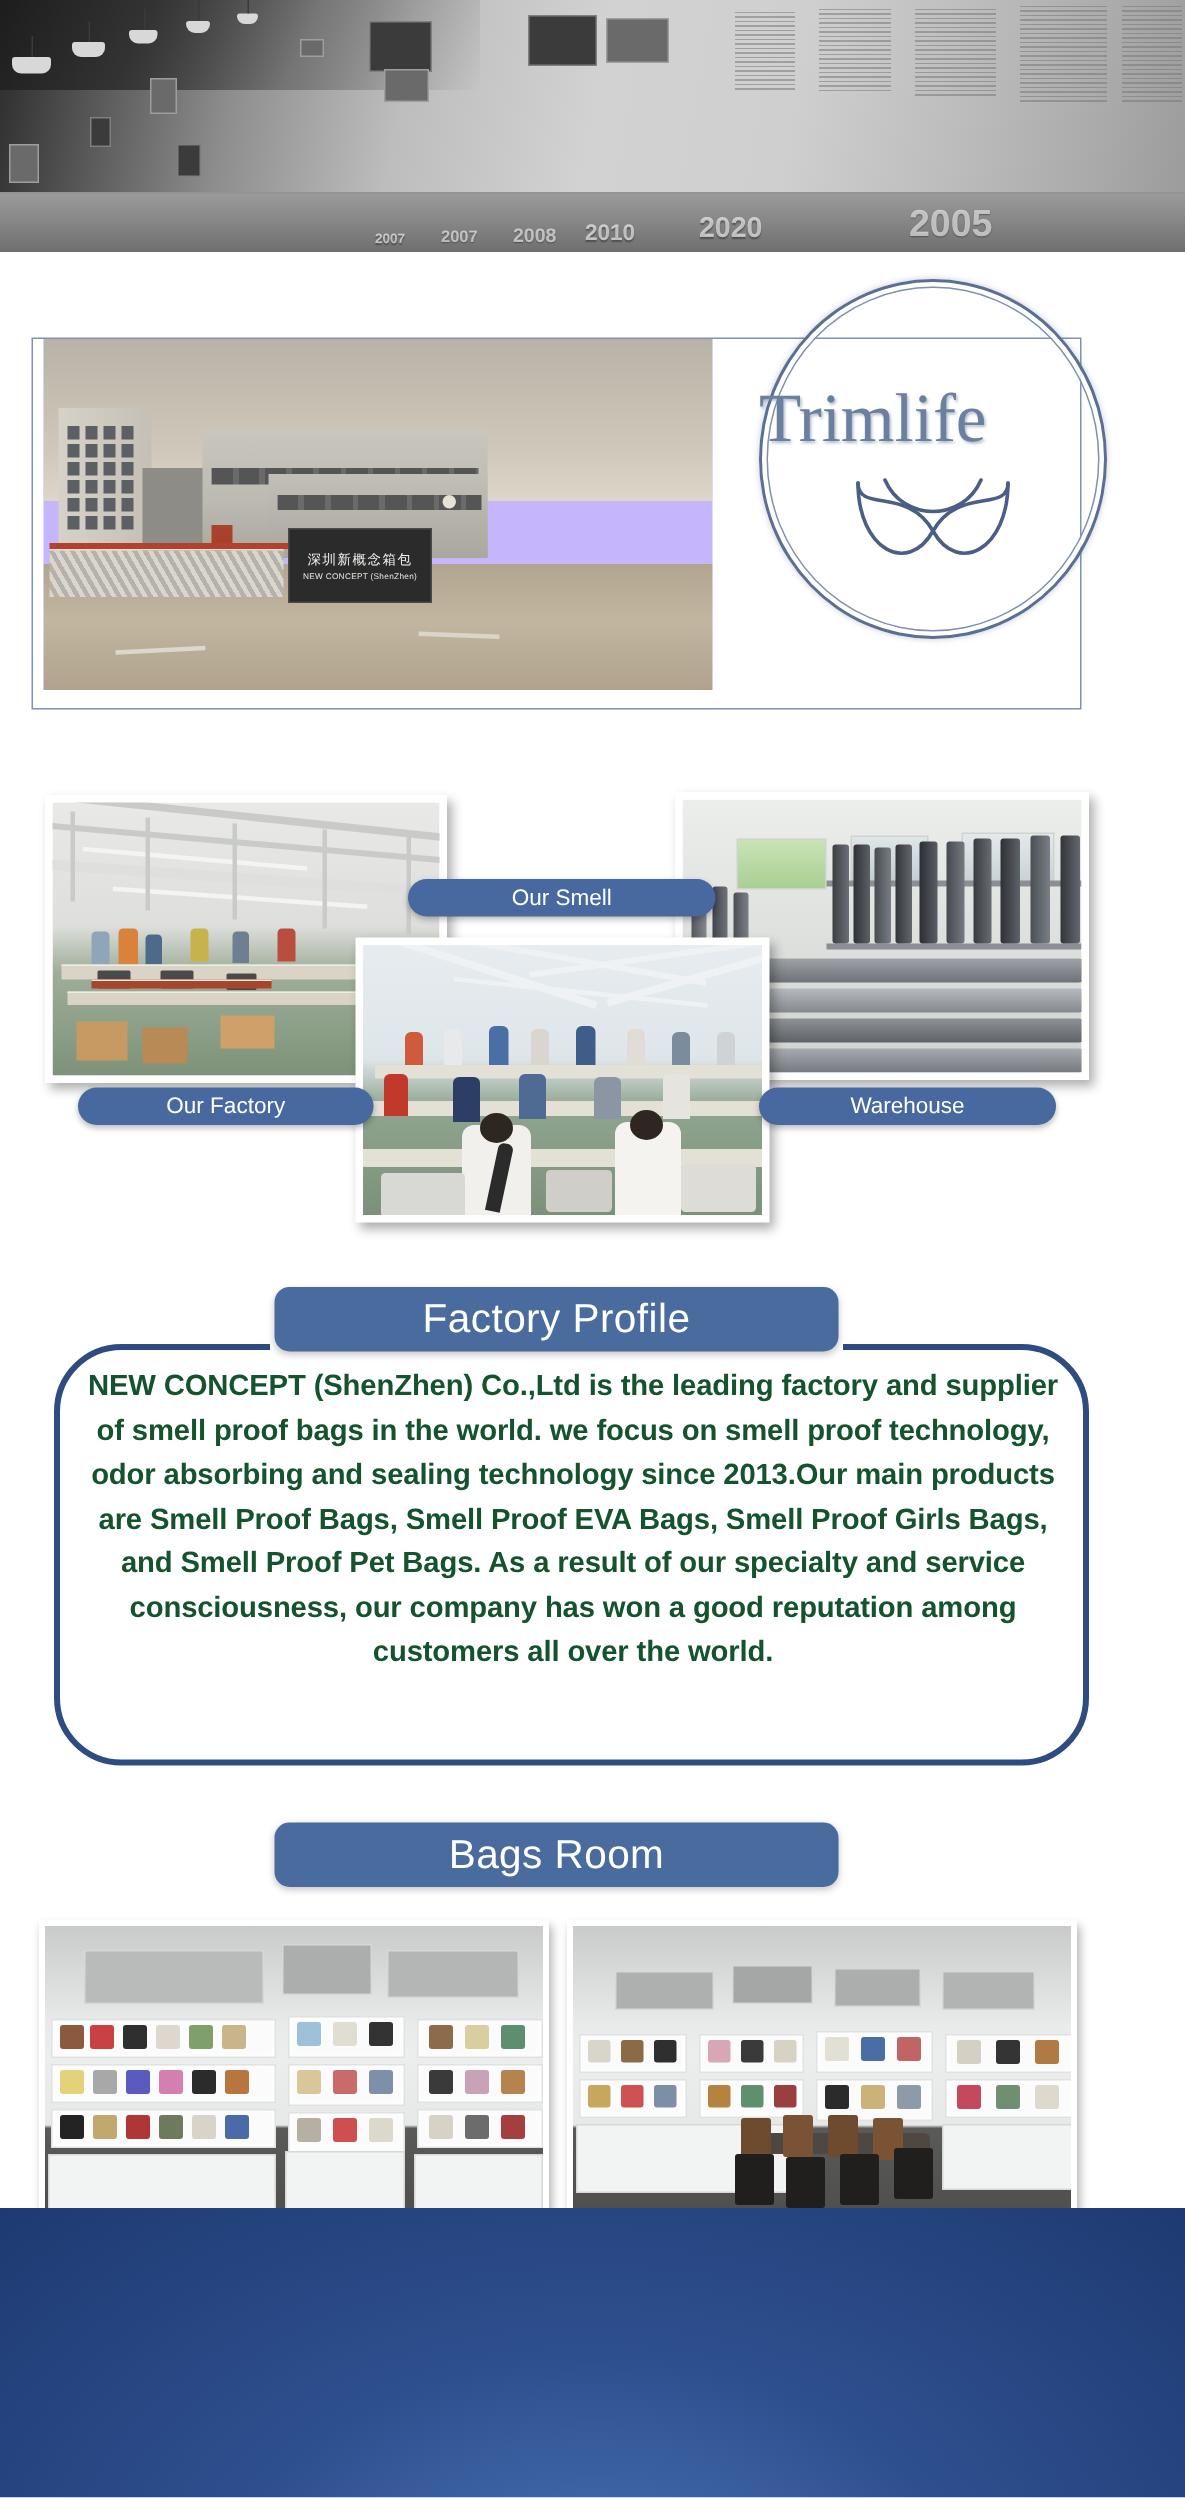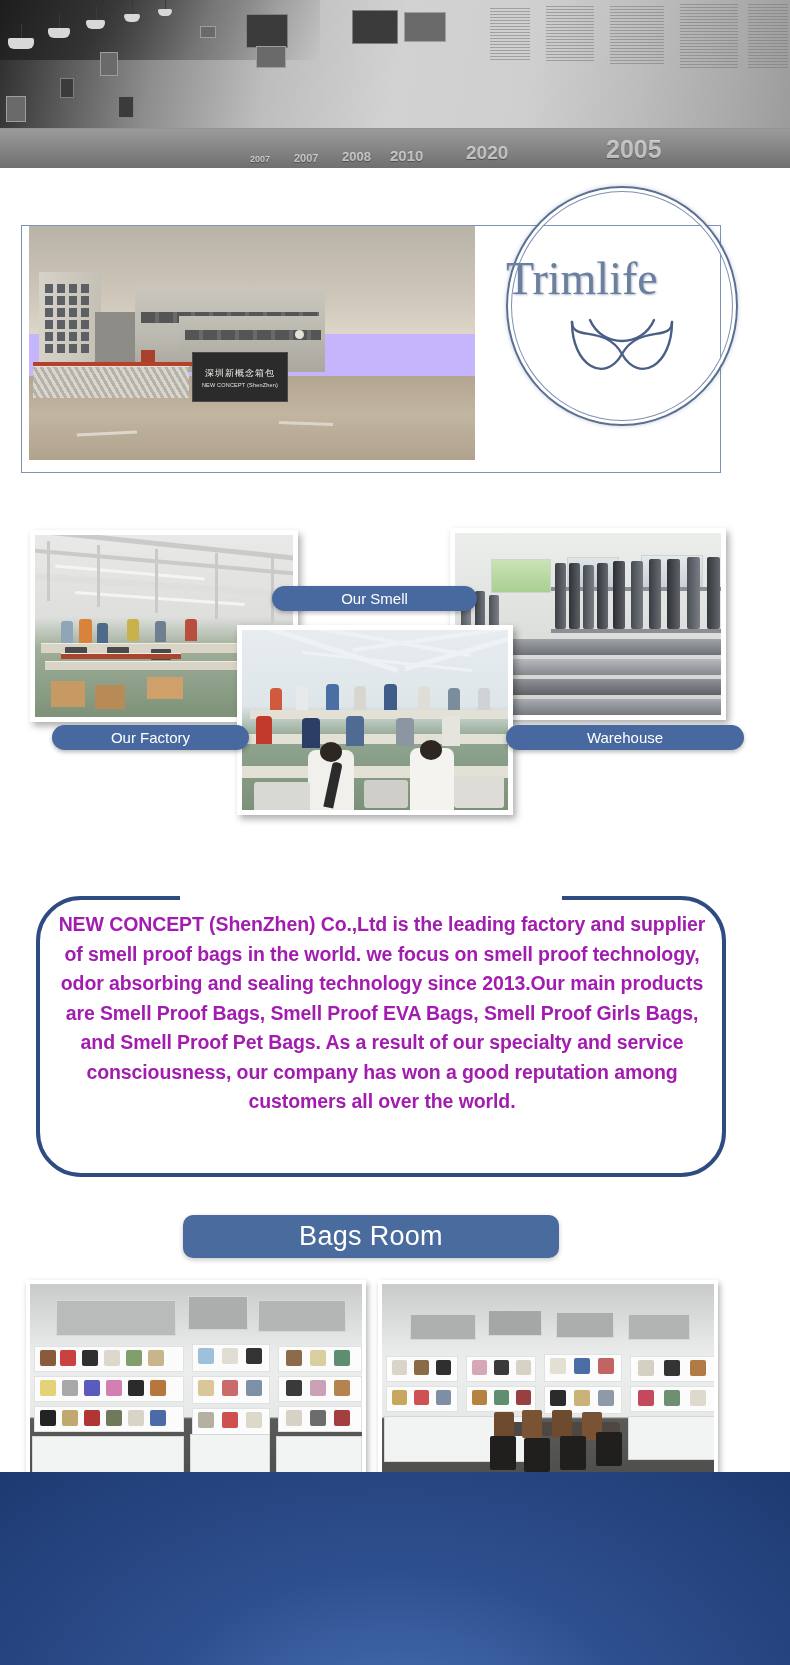--- a/index.html
+++ b/index.html
@@ -138,21 +138,21 @@
   .lbl {
     position:absolute; height:25px; border-radius:13px;
     background:#47699f;
     box-shadow: 0 2px 4px rgba(0,0,0,.28);
     color:#ffffff; font-size:15px; font-weight:500;
     display:flex; align-items:center; justify-content:center;
     white-space:nowrap;
   }
   .lbl-factory { left:52px; top:205px; width:197px; }
   .lbl-worker  { left:272px; top:66px;  width:205px; }
-  .lbl-ware    { left:506px; top:205px; width:238px; }
+  .lbl-ware    { left:506px; top:205px; width:198px; }
 
   
   .fi { position:absolute; inset:0; background:linear-gradient(to bottom,#e9e9e7 0%,#dedfdc 45%,#9fae9a 62%,#7d9278 100%); }
   .fi .ceilbeam { position:absolute; background:#c9cbc8; }
   .fi .light { position:absolute; background:#f4f5f2; }
   .fi .bench { position:absolute; background:#d9d4c6; border-top:1px solid #efece3; }
   .fi .person { position:absolute; border-radius:3px 3px 0 0; }
   .fi .box { position:absolute; background:#c79a64; }
   .fi .mach { position:absolute; background:#4a4a4a; border-radius:1px; }
 
@@ -187,21 +187,21 @@
     border-radius:45px;
     background:transparent;
   }
   
   .profile-notch {
     position:absolute; left:180px; top:888px; width:382px; height:22px; background:#ffffff;
   }
   .profile-text {
     position:absolute; left:52px; top:910px; width:660px;
     text-align:center;
-    color:#a21caf; font-size:19.5px; font-weight:bold; line-height:29.5px;
+    color:#14532d; font-size:19.5px; font-weight:bold; line-height:29.5px;
     letter-spacing:-.1px;
   }
 
   
   .sr { position:absolute; background:#fff; padding:4px; box-shadow:2px 3px 6px rgba(0,0,0,.3); }
   .sr > .inner { width:100%; height:100%; overflow:hidden; position:relative; }
   .sr-left  { left:26px;  top:1280px; width:340px; height:222px; }
   .sr-right { left:378px; top:1280px; width:340px; height:222px; }
 
   .room { position:absolute; inset:0; background:linear-gradient(to bottom,#dfe0e0 0%,#eceded 40%,#e7e8e8 62%,#5a5a58 63%,#4a4a48 100%); }
@@ -426,20 +426,21 @@
       </div>
     </div>
 
     <div class="lbl lbl-factory">Our Factory</div>
     <div class="lbl lbl-worker">Our Smell</div>
     <div class="lbl lbl-ware">Warehouse</div>
   </div>
 
   <div class="profile-box"></div>
   <div class="profile-notch"></div>
+  <div class="pill-head pill-factory-profile">Factory Profile</div>
   <div class="profile-text">NEW CONCEPT (ShenZhen) Co.,Ltd is the leading factory and supplier of smell proof bags  in the world. we focus on smell proof technology, odor absorbing and sealing technology since 2013.Our main products are Smell Proof Bags, Smell Proof EVA Bags, Smell Proof Girls Bags, and Smell Proof Pet Bags. As a result of our specialty and service consciousness, our company has won a good reputation among customers all over the world.</div>
 
   <div class="pill-head pill-show-room">Bags Room</div>
 
   <div class="sr sr-left">
     <div class="inner">
       <div class="room">
         <div class="ceil"></div>
         <div class="cab" style="left:26px;top:16px;width:120px;height:36px;background:#b9bbbb;"></div>
         <div class="cab" style="left:158px;top:12px;width:60px;height:34px;background:#acaeae;"></div>

